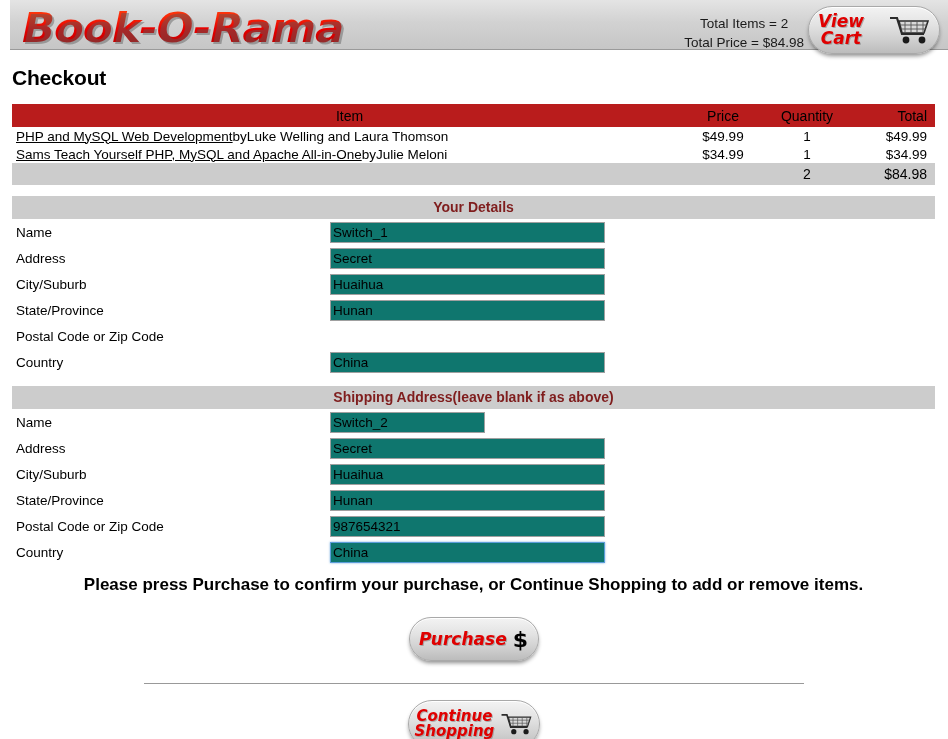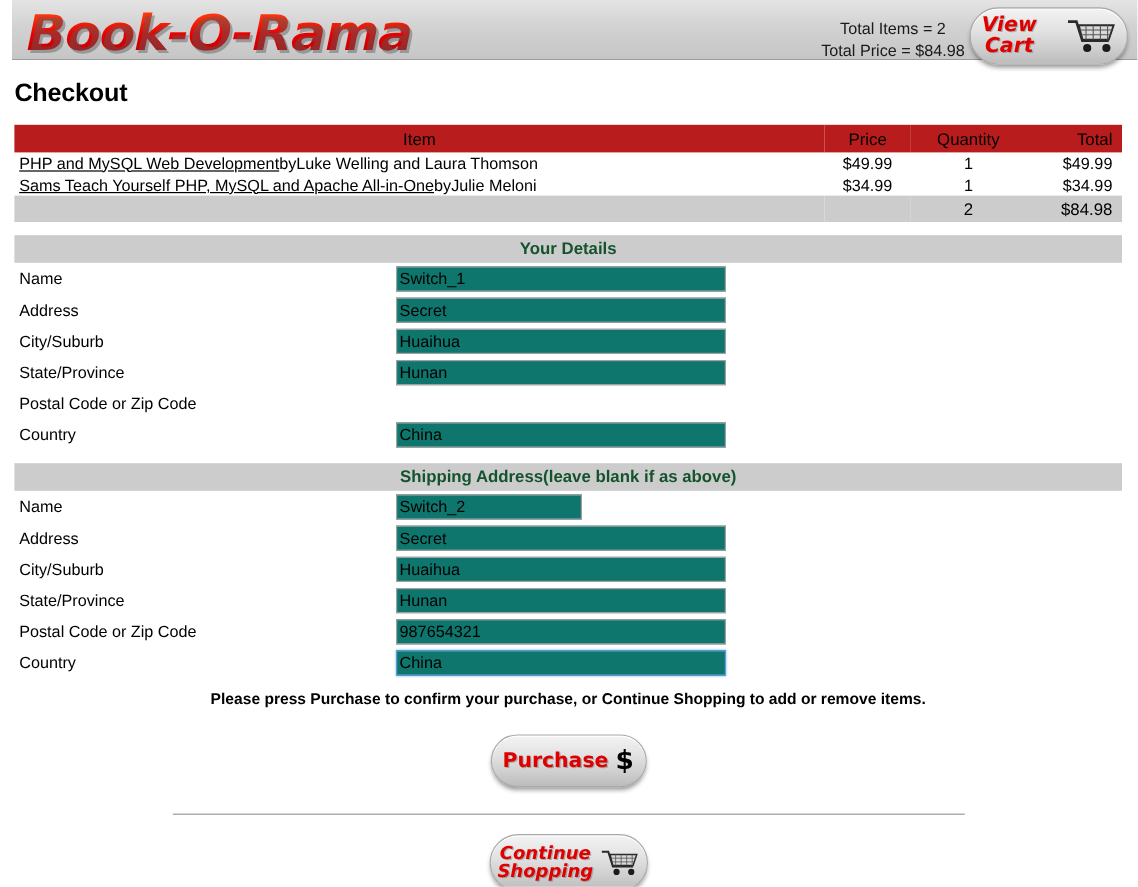--- a/index.html
+++ b/index.html
@@ -143,21 +143,21 @@
   
   .section-bar {
     width: 923px;
     margin: 11px 0 0 12px;
     height: 23px;
     line-height: 23px;
     background: #cccccc;
     text-align: center;
     font-weight: bold;
     font-size: 14px;
-    color: #14532d;
+    color: #7f1d1d;
   }
   .form-rows { margin-left: 12px; width: 923px; }
   .form-row {
     display: flex;
     align-items: center;
     height: 26px;
   }
   .form-label {
     width: 318px;
     padding-left: 4px;
@@ -178,35 +178,36 @@
   .form-input.short { width: 155px; }
   .form-input.focused {
     border: 1px solid #5b9dd9;
     box-shadow: 0 0 2px rgba(91,157,217,0.8);
   }
 
   .instruction {
     width: 923px;
     margin: 10px 0 0 12px;
     text-align: center;
-    font-size: 13px;
+    font-size: 17px;
     font-weight: bold;
     color: #000;
   }
 
   .btn-zone { width: 923px; margin-left: 12px; text-align: center; }
 
   .purchase-btn {
     width: 130px; height: 44px;
     margin-top: 22px;
   }
   .purchase-text {
     font-family: "DejaVu Sans", sans-serif;
     font-size: 17px;
     font-weight: bold;
+    font-style: italic;
     color: #e00000;
     text-shadow: 1px 1px 0 rgba(120,120,120,0.5);
   }
   .dollar {
     font-family: "DejaVu Sans", sans-serif;
     font-size: 22px;
     font-weight: bold;
     color: #000;
   }
 

